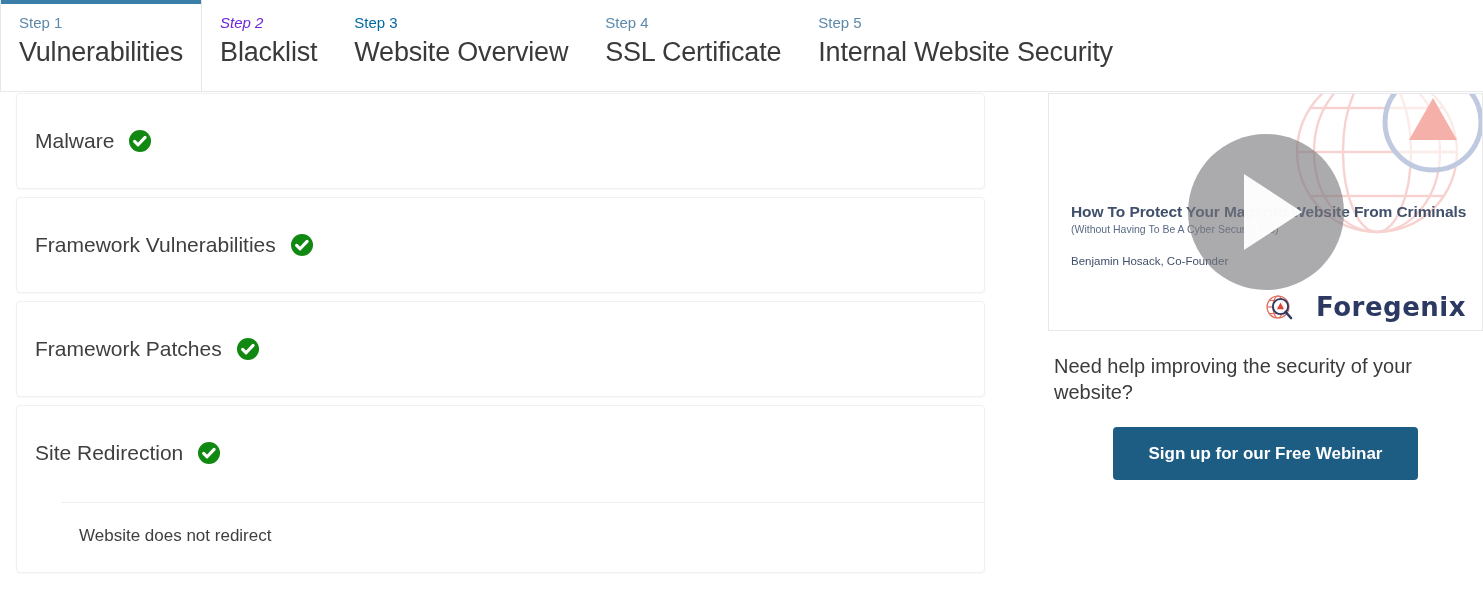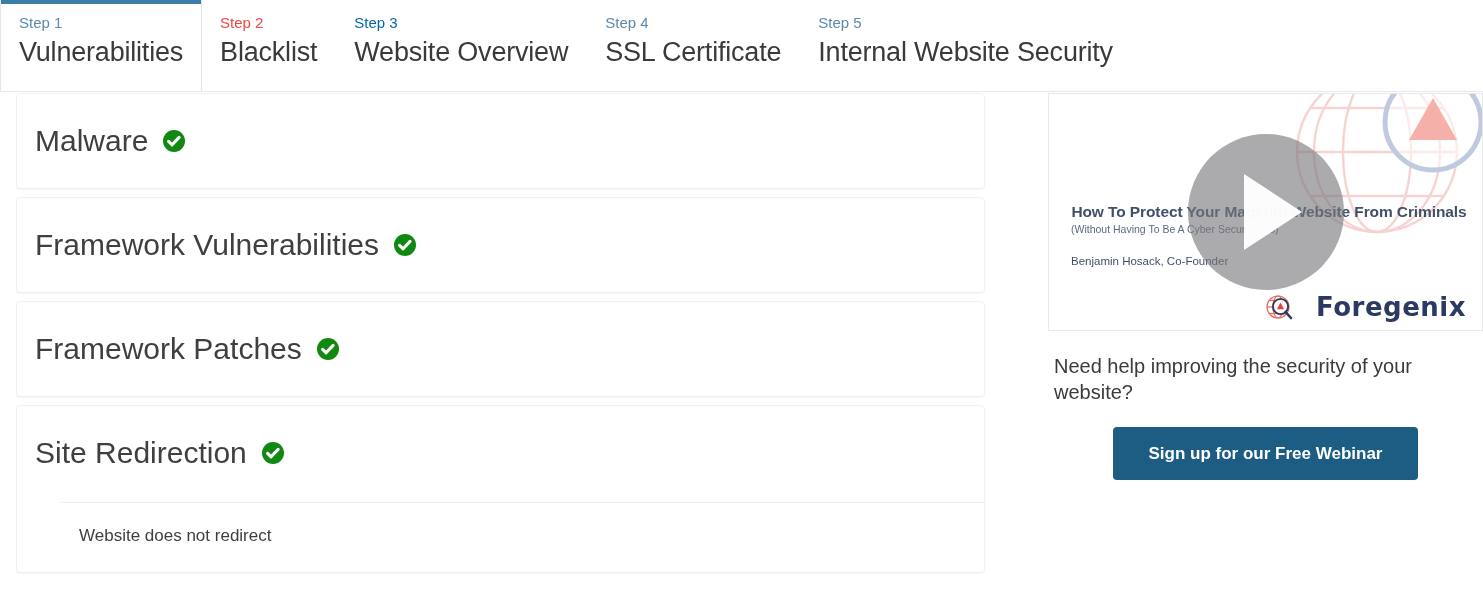--- a/index.html
+++ b/index.html
@@ -97,21 +97,21 @@
   .card + .card { margin-top: 8px; }
 
   .card-head {
     display: flex;
     align-items: center;
     height: 94px;
     padding: 0 0 0 18px;
   }
 
   .card-label {
-    font-size: 30px;
+    font-size: 21px;
     line-height: 28px;
     color: #3f3f3f;
     font-weight: 400;
   }
 
   .status-icon {
     display: inline-block;
     width: 24px;
     height: 24px;
     margin-left: 14px;
@@ -166,21 +166,20 @@
   .video-title {
     position: absolute;
     left: 22px;
     top: 108px;
     width: 396px;
     font-size: 15.5px;
     line-height: 19px;
     font-weight: bold;
     color: #41506a;
     letter-spacing: -0.1px;
-    text-align: center;
   }
   .video-sub {
     position: absolute;
     left: 22px;
     top: 128px;
     width: 396px;
     font-size: 10.5px;
     line-height: 14px;
     color: #5a6b85;
   }
@@ -263,21 +262,21 @@
 <div class="page">
 
   <div class="tabbar">
 
     <div class="tab active" style="box-shadow: rgb(59, 126, 168) 0px 4px 0px 0px inset;">
       <span class="tab-step" style="color: rgb(93, 137, 171);">Step 1</span>
       <span class="tab-title">Vulnerabilities</span>
     </div>
 
     <div class="tab plain">
-      <span class="tab-step" style="color: #ef4444;">Step 2</span>
+      <span class="tab-step" style="color: #6d28d9; font-style: italic;">Step 2</span>
       <span class="tab-title">Blacklist</span>
     </div>
 
     <div class="tab plain">
       <span class="tab-step" style="color: #0369a1;">Step 3</span>
       <span class="tab-title">Website Overview</span>
     </div>
 
     <div class="tab plain">
       <span class="tab-step" style="color: rgb(93, 137, 171);">Step 4</span>

